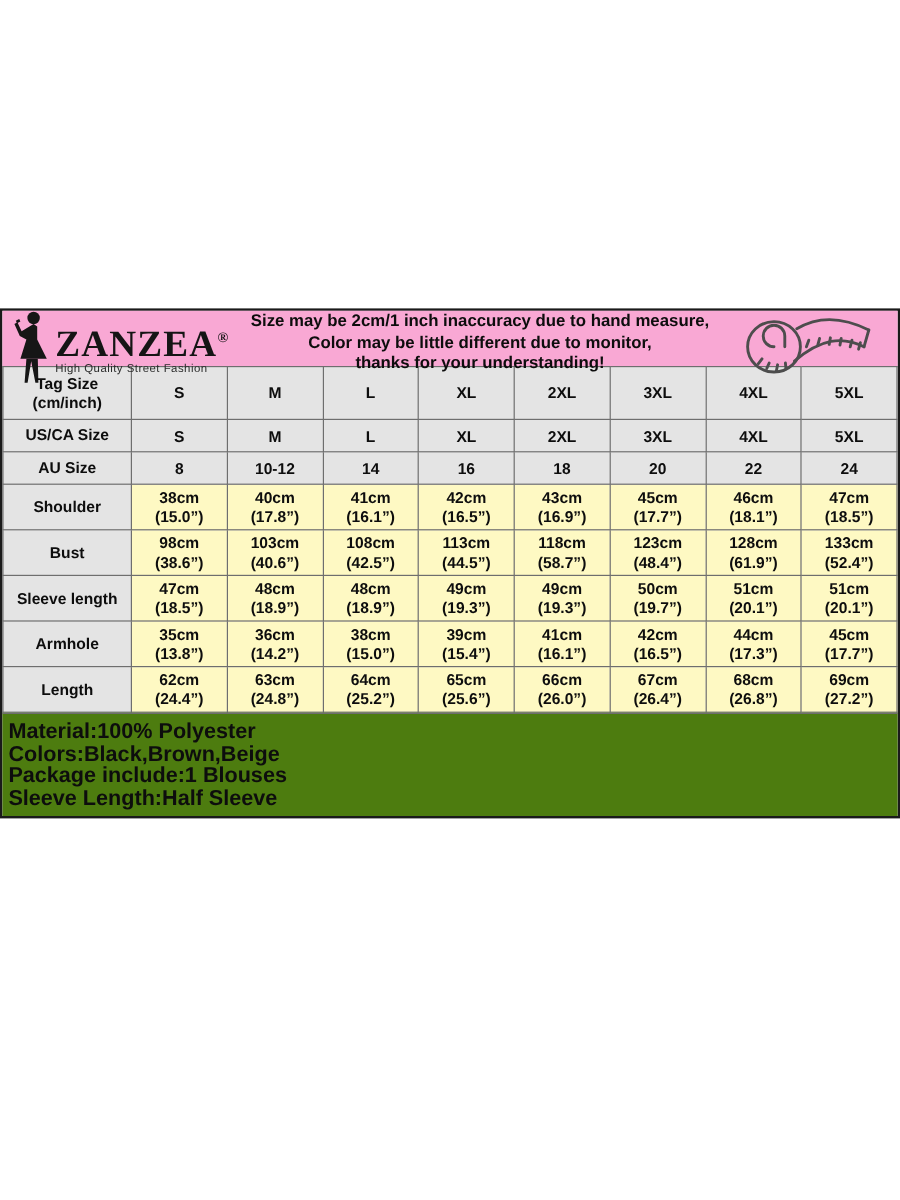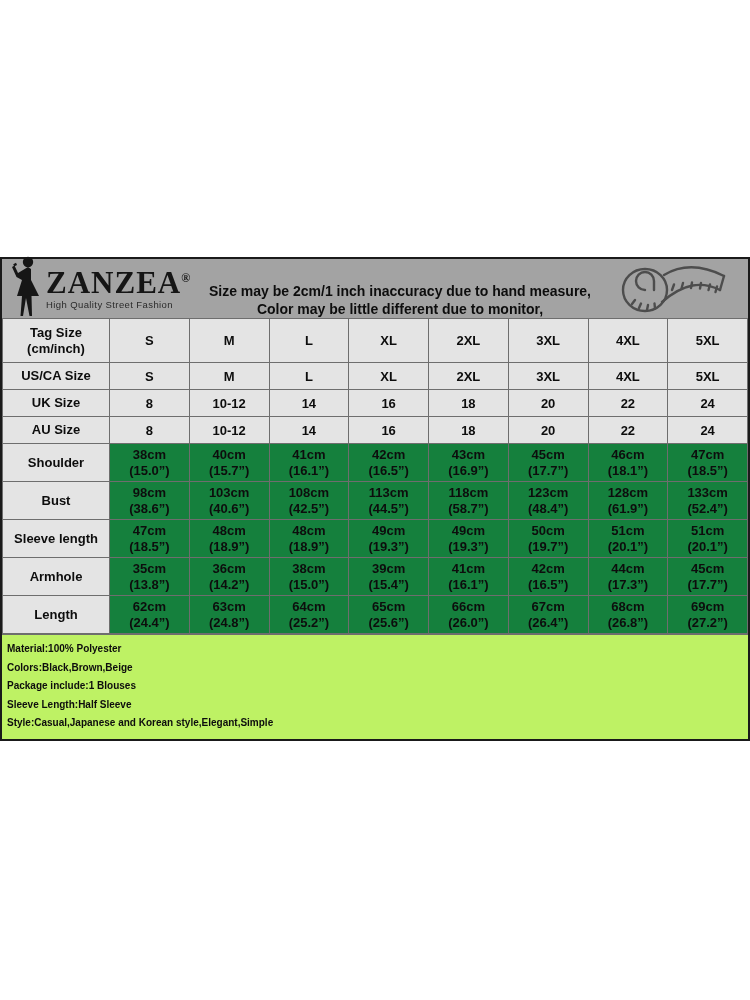--- a/index.html
+++ b/index.html
@@ -16,23 +16,23 @@
     position: absolute;
     top: 257px;
     left: 0;
     width: 746px;
     border: 2px solid var(--border-outer, #1a1a1a);
     background: #fff;
   }
   
   .banner {
     display: flex;
-    align-items: flex-end;
-    height: 59px;
-    background: #a3a3a3;
+    align-items: flex-start;
+    height: 46px;
+    background: #f9a8d4;
   }
   .logo {
     display: flex;
     align-items: center;
     width: 205px;
     padding-left: 8px;
     box-sizing: border-box;
   }
   .logo-text { margin-left: 2px; }
   .brand-line {
@@ -82,33 +82,33 @@
     font-weight: 700;
     padding: 0;
     color: #0d0d0d;
   }
   th.lbl {
     background: var(--cell-gray, #e4e4e4);
     white-space: pre-line;
     line-height: 16px;
   }
   td.gray { background: var(--cell-gray, #e4e4e4); }
-  td.meas { background: #15803d; line-height: 16px; }
+  td.meas { background: #fef9c3; line-height: 16px; }
   tr.row-tag    { height: 44px; }
   tr.row-size   { height: 27px; padding-left: 32px; }
   tr.row-meas   { height: 38px; padding-left: 13px; }
   
   .info {
     border-top: 1px solid var(--border-inner, #6e6e6e);
     padding: 5px 5px 6px 5px;
-    font-size: 10px;
+    font-size: 18px;
     font-weight: 700;
     line-height: 18.5px;
     color: #0d0d0d;
-    background: #bef264;
+    background: #4d7c0f;
   }
   svg { display: block; }
 </style>
 </head>
 <body>
 
 <div class="sheet">
 
   <div class="banner">
     <div class="logo">
@@ -119,20 +119,21 @@
         <path d="M3.2 8.2 L6 6.8 L7 9 L4.2 10.4 Z" fill="#161616"></path>
       </svg>
       <div class="logo-text">
         <div class="brand-line"><span>ZANZEA</span><sup>®</sup></div>
         <div class="tagline">High Quality Street Fashion</div>
       </div>
     </div>
     <div class="notice">
       <div>Size may be 2cm/1 inch inaccuracy due to hand measure,</div>
       <div>Color may be little different due to monitor,</div>
+      <div>thanks for your understanding!</div>
     </div>
     <div class="tape">
       <svg width="118" height="58" viewBox="0 0 118 58" aria-hidden="true" fill="none" stroke="#4d4d4d" stroke-width="2.4" stroke-linecap="round">
         <ellipse cx="33" cy="30" rx="22" ry="21"></ellipse>
         <path d="M33 30 a9 9 0 1 1 9 -9 l0 9"></path>
         <path d="M52 15 C 72 3, 92 6, 112 16"></path>
         <path d="M108 30 C 90 21, 72 23, 50 42"></path>
         <path d="M112 16 L108 30"></path>
         <path d="M62 24.5 L60 30"></path>
           <path d="M71 23 L69.5 28.5"></path>
@@ -178,50 +179,39 @@
           <td class="gray">S</td>
           <td class="gray">M</td>
           <td class="gray">L</td>
           <td class="gray">XL</td>
           <td class="gray">2XL</td>
           <td class="gray">3XL</td>
           <td class="gray">4XL</td>
           <td class="gray">5XL</td>
         </tr>
         <tr class="row-size">
-          <th class="lbl">UK Size</th>
-          <td class="gray">8</td>
-          <td class="gray">10-12</td>
-          <td class="gray">14</td>
-          <td class="gray">16</td>
-          <td class="gray">18</td>
-          <td class="gray">20</td>
-          <td class="gray">22</td>
-          <td class="gray">24</td>
-        </tr>
-        <tr class="row-size">
           <th class="lbl">AU Size</th>
           <td class="gray">8</td>
           <td class="gray">10-12</td>
           <td class="gray">14</td>
           <td class="gray">16</td>
           <td class="gray">18</td>
           <td class="gray">20</td>
           <td class="gray">22</td>
           <td class="gray">24</td>
         </tr>
         <tr class="row-meas">
           <th class="lbl">Shoulder</th>
           <td class="meas">
             <div>38cm</div>
             <div>(15.0”)</div>
           </td>
           <td class="meas">
             <div>40cm</div>
-            <div>(15.7”)</div>
+            <div>(17.8”)</div>
           </td>
           <td class="meas">
             <div>41cm</div>
             <div>(16.1”)</div>
           </td>
           <td class="meas">
             <div>42cm</div>
             <div>(16.5”)</div>
           </td>
           <td class="meas">
@@ -382,16 +372,15 @@
           </td>
         </tr>
       </tbody>
   </table>
 
   <div class="info">
       <div>Material:100% Polyester</div>
       <div>Colors:Black,Brown,Beige</div>
       <div>Package include:1 Blouses</div>
       <div>Sleeve Length:Half Sleeve</div>
-      <div>Style:Casual,Japanese and Korean style,Elegant,Simple</div>
     </div>
 
 </div>
 
 </body></html>

